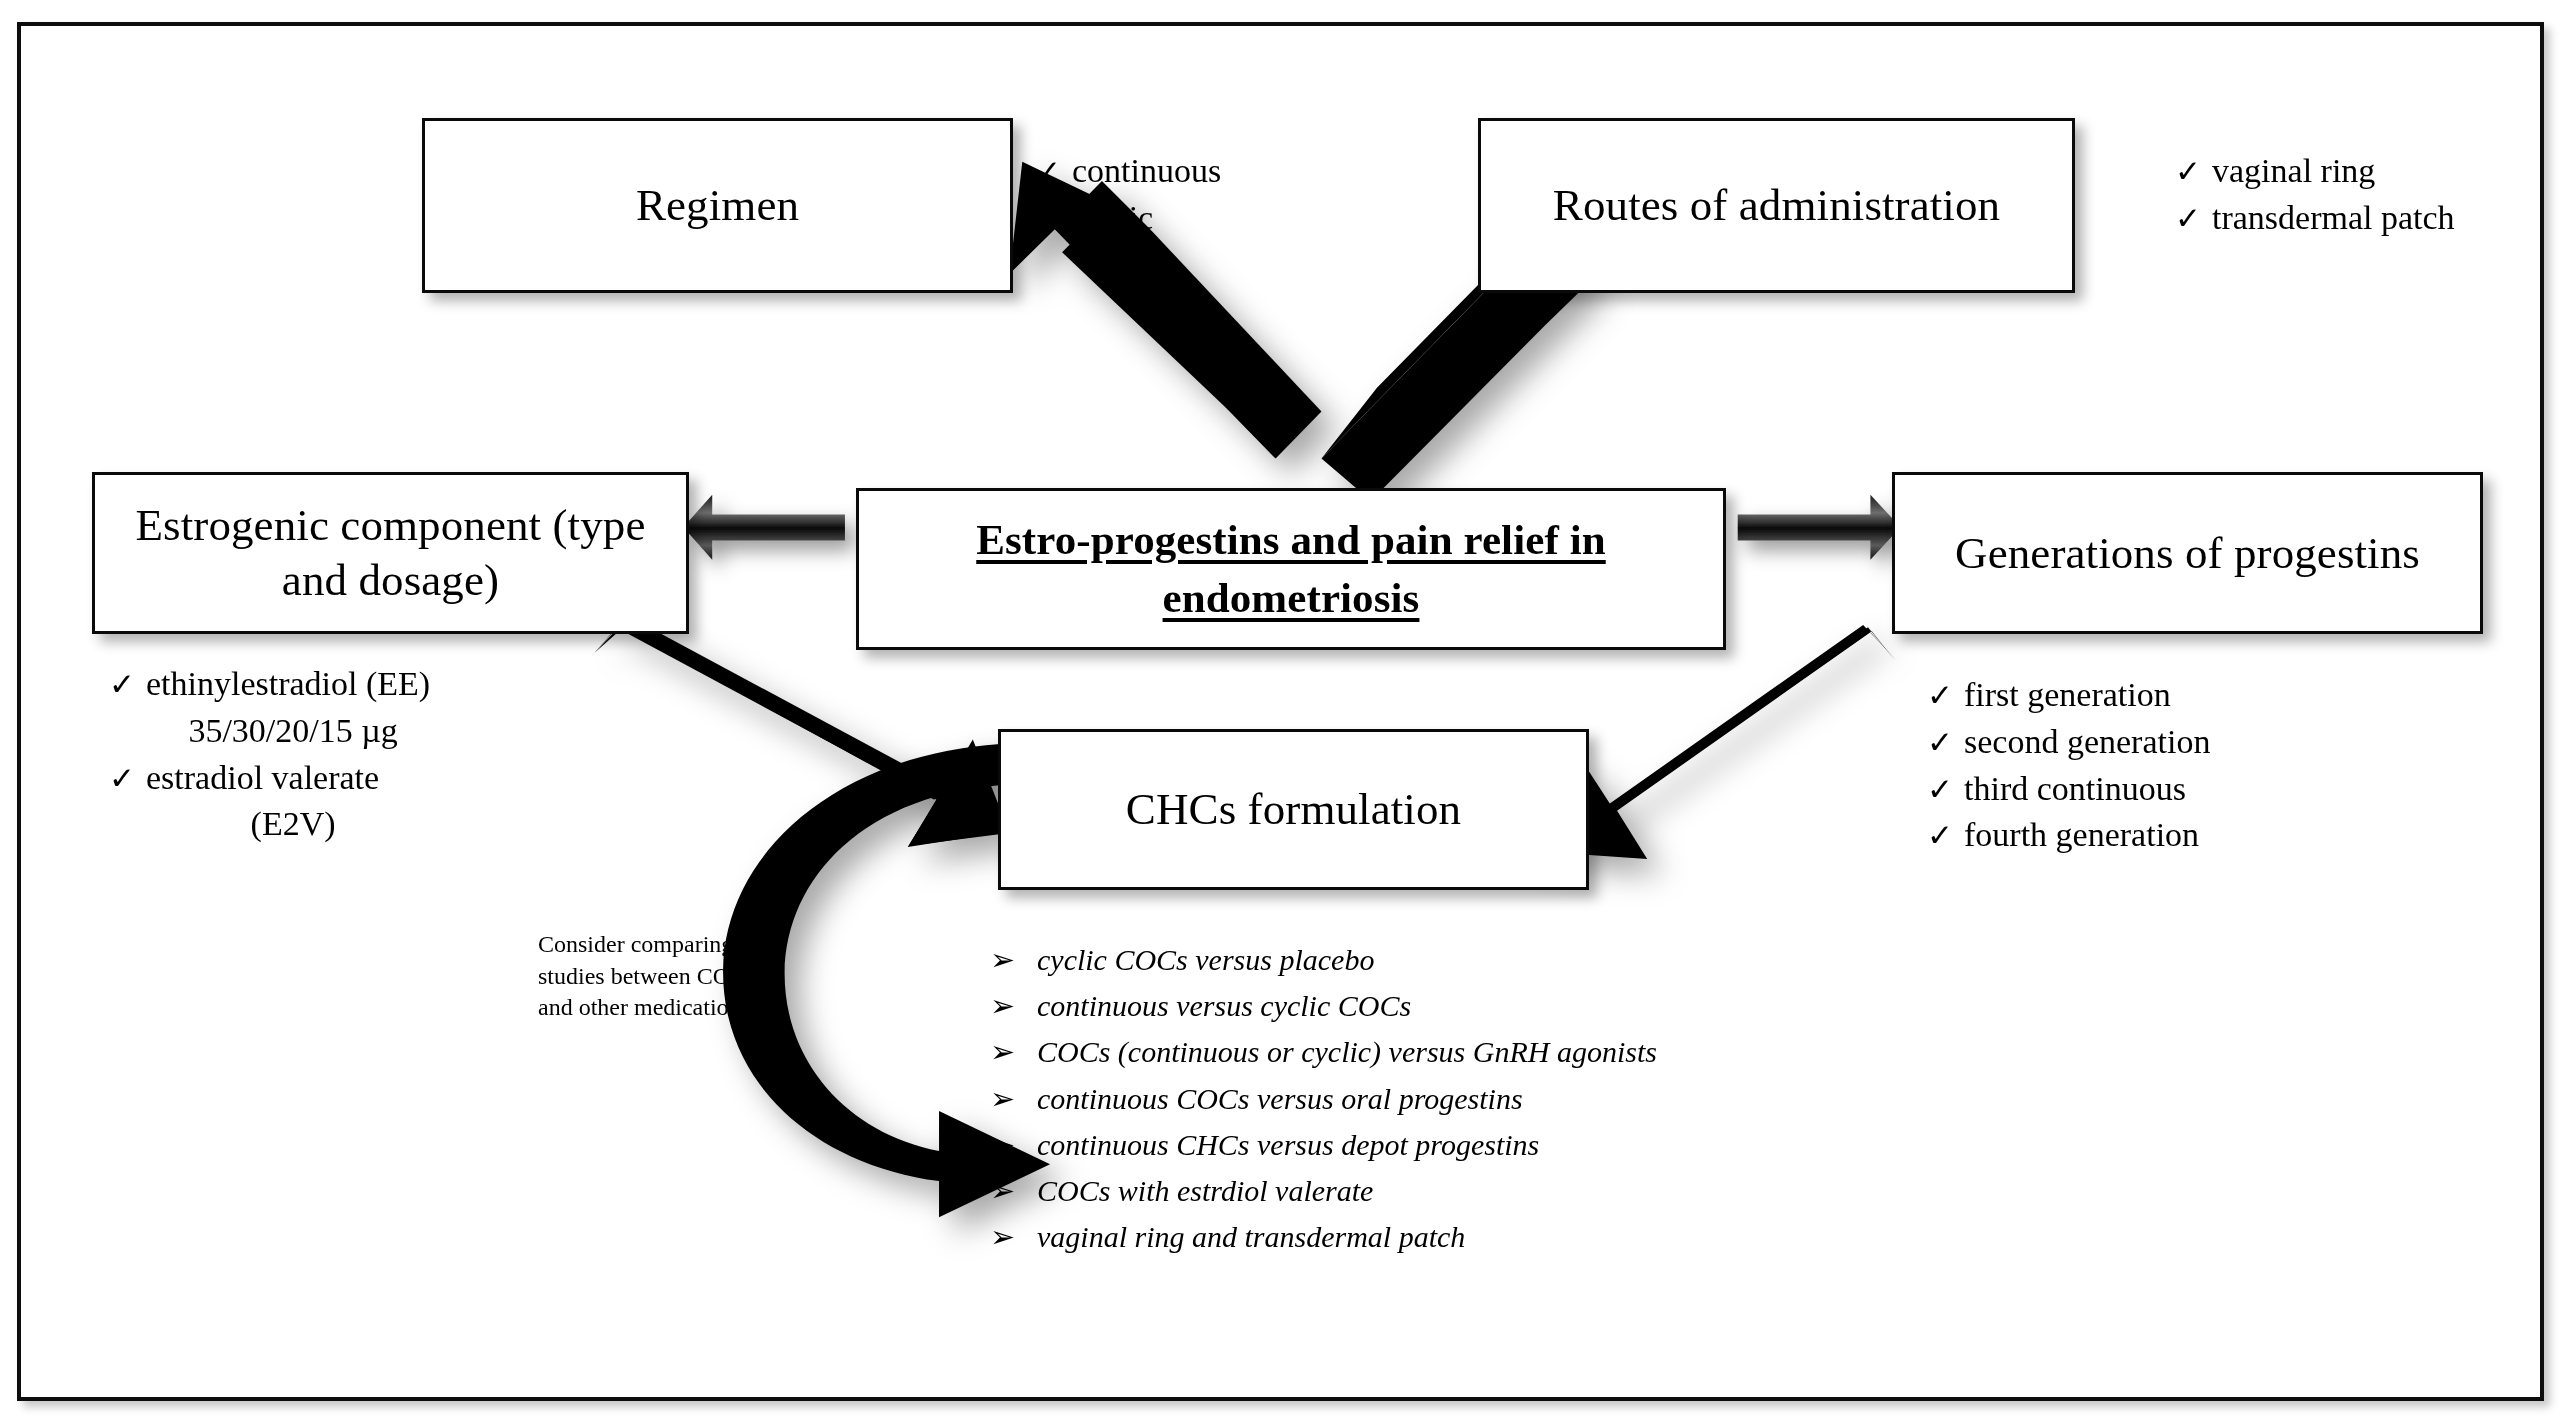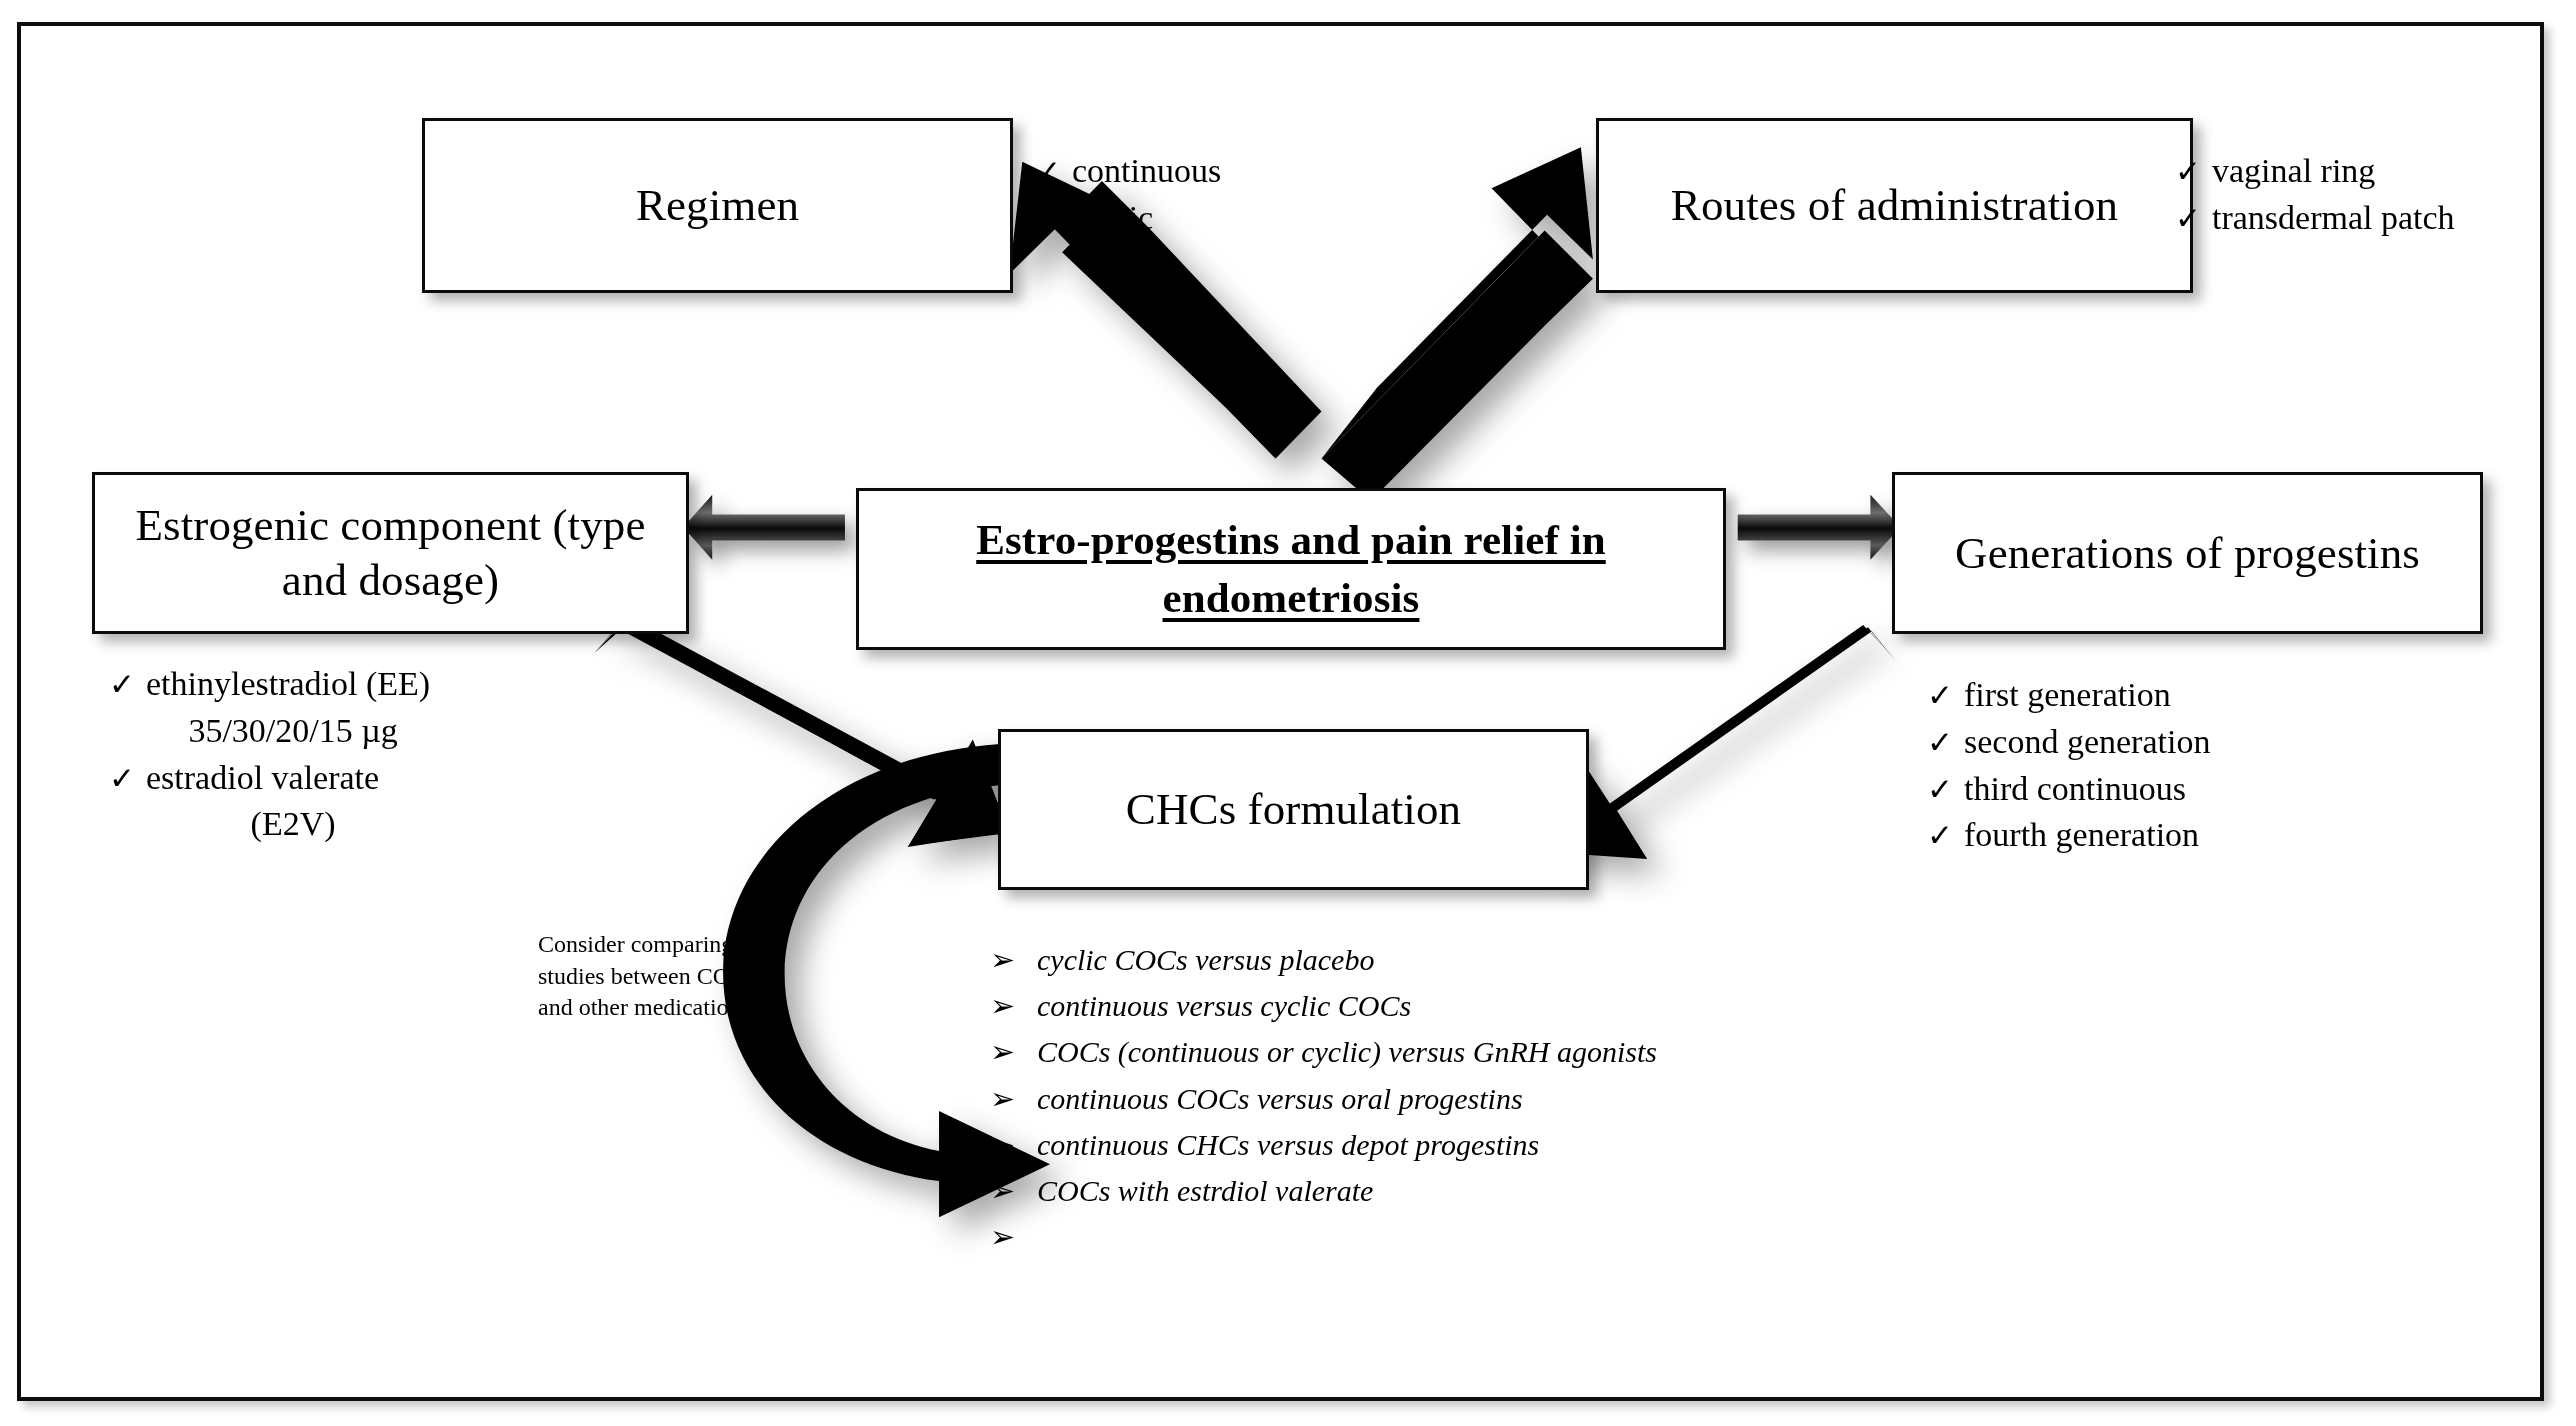--- a/index.html
+++ b/index.html
@@ -251,21 +251,21 @@
         C 1344,1930 1196,1790 1198,1608
         C 1200,1420 1382,1244 1680,1232
         Z"></path>
     </g>
   </svg>
 
   <div class="node" id="node-regimen" style="left:422px; top:118px; width:591px; height:175px;justify-content:center;">
     <span class="node-label">Regimen</span>
   </div>
 
-  <div class="node" id="node-routes" style="left:1596px; top:118px; width:597px; height:175px;">
+  <div class="node" id="node-routes" style="left:1478px; top:118px; width:597px; height:175px;">
     <span class="node-label">Routes of administration</span>
   </div>
 
   <div class="node" id="node-center" style="left:856px; top:472px; width:870px; height:162px;margin-top:16px;">
     <span class="node-label">Estro-progestins and pain relief in endometriosis</span>
   </div>
 
   <div class="node" id="node-estrogenic" style="left:92px; top:472px; width:597px; height:162px;">
     <span class="node-label">Estrogenic component (type and dosage)</span>
   </div>
@@ -354,17 +354,18 @@
     <div class="bullet-row">
       <span class="bullet-glyph">➢</span>
       <span class="bullet-text">continuous CHCs versus depot progestins</span>
     </div>
     <div class="bullet-row">
       <span class="bullet-glyph">➢</span>
       <span class="bullet-text">COCs with estrdiol valerate</span>
     </div>
     <div class="bullet-row">
       <span class="bullet-glyph">➢</span>
+      <span class="bullet-text">vaginal ring and transdermal patch</span>
     </div>
   </div>
 
 </div>
 
 
 </body></html>

